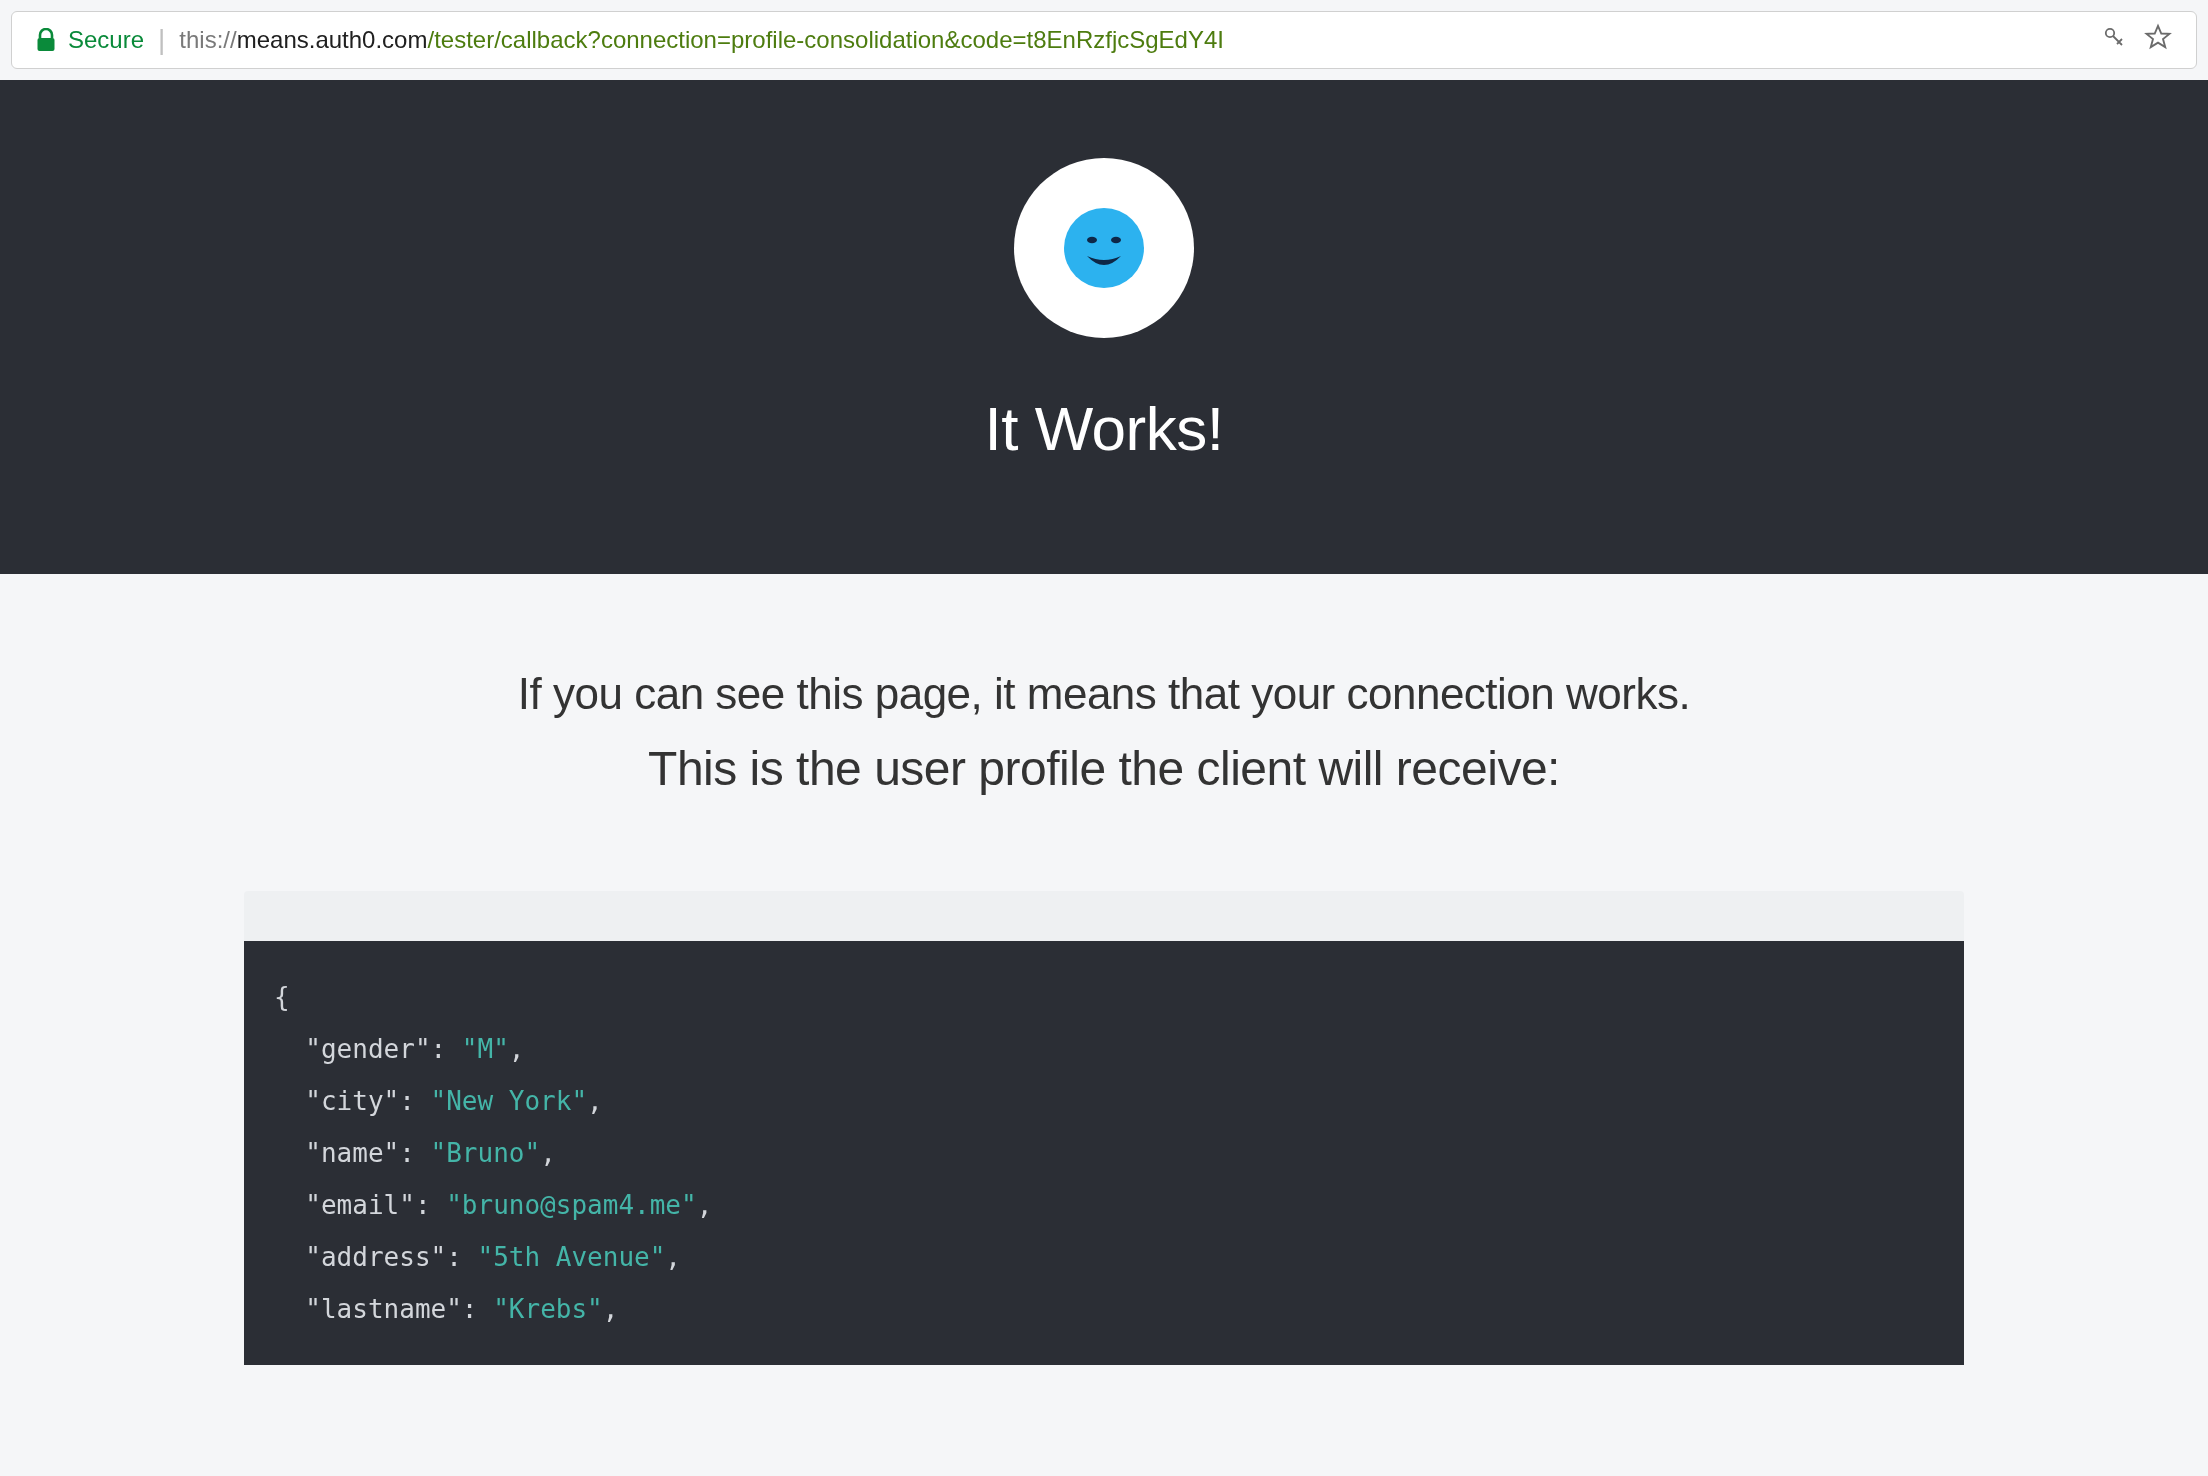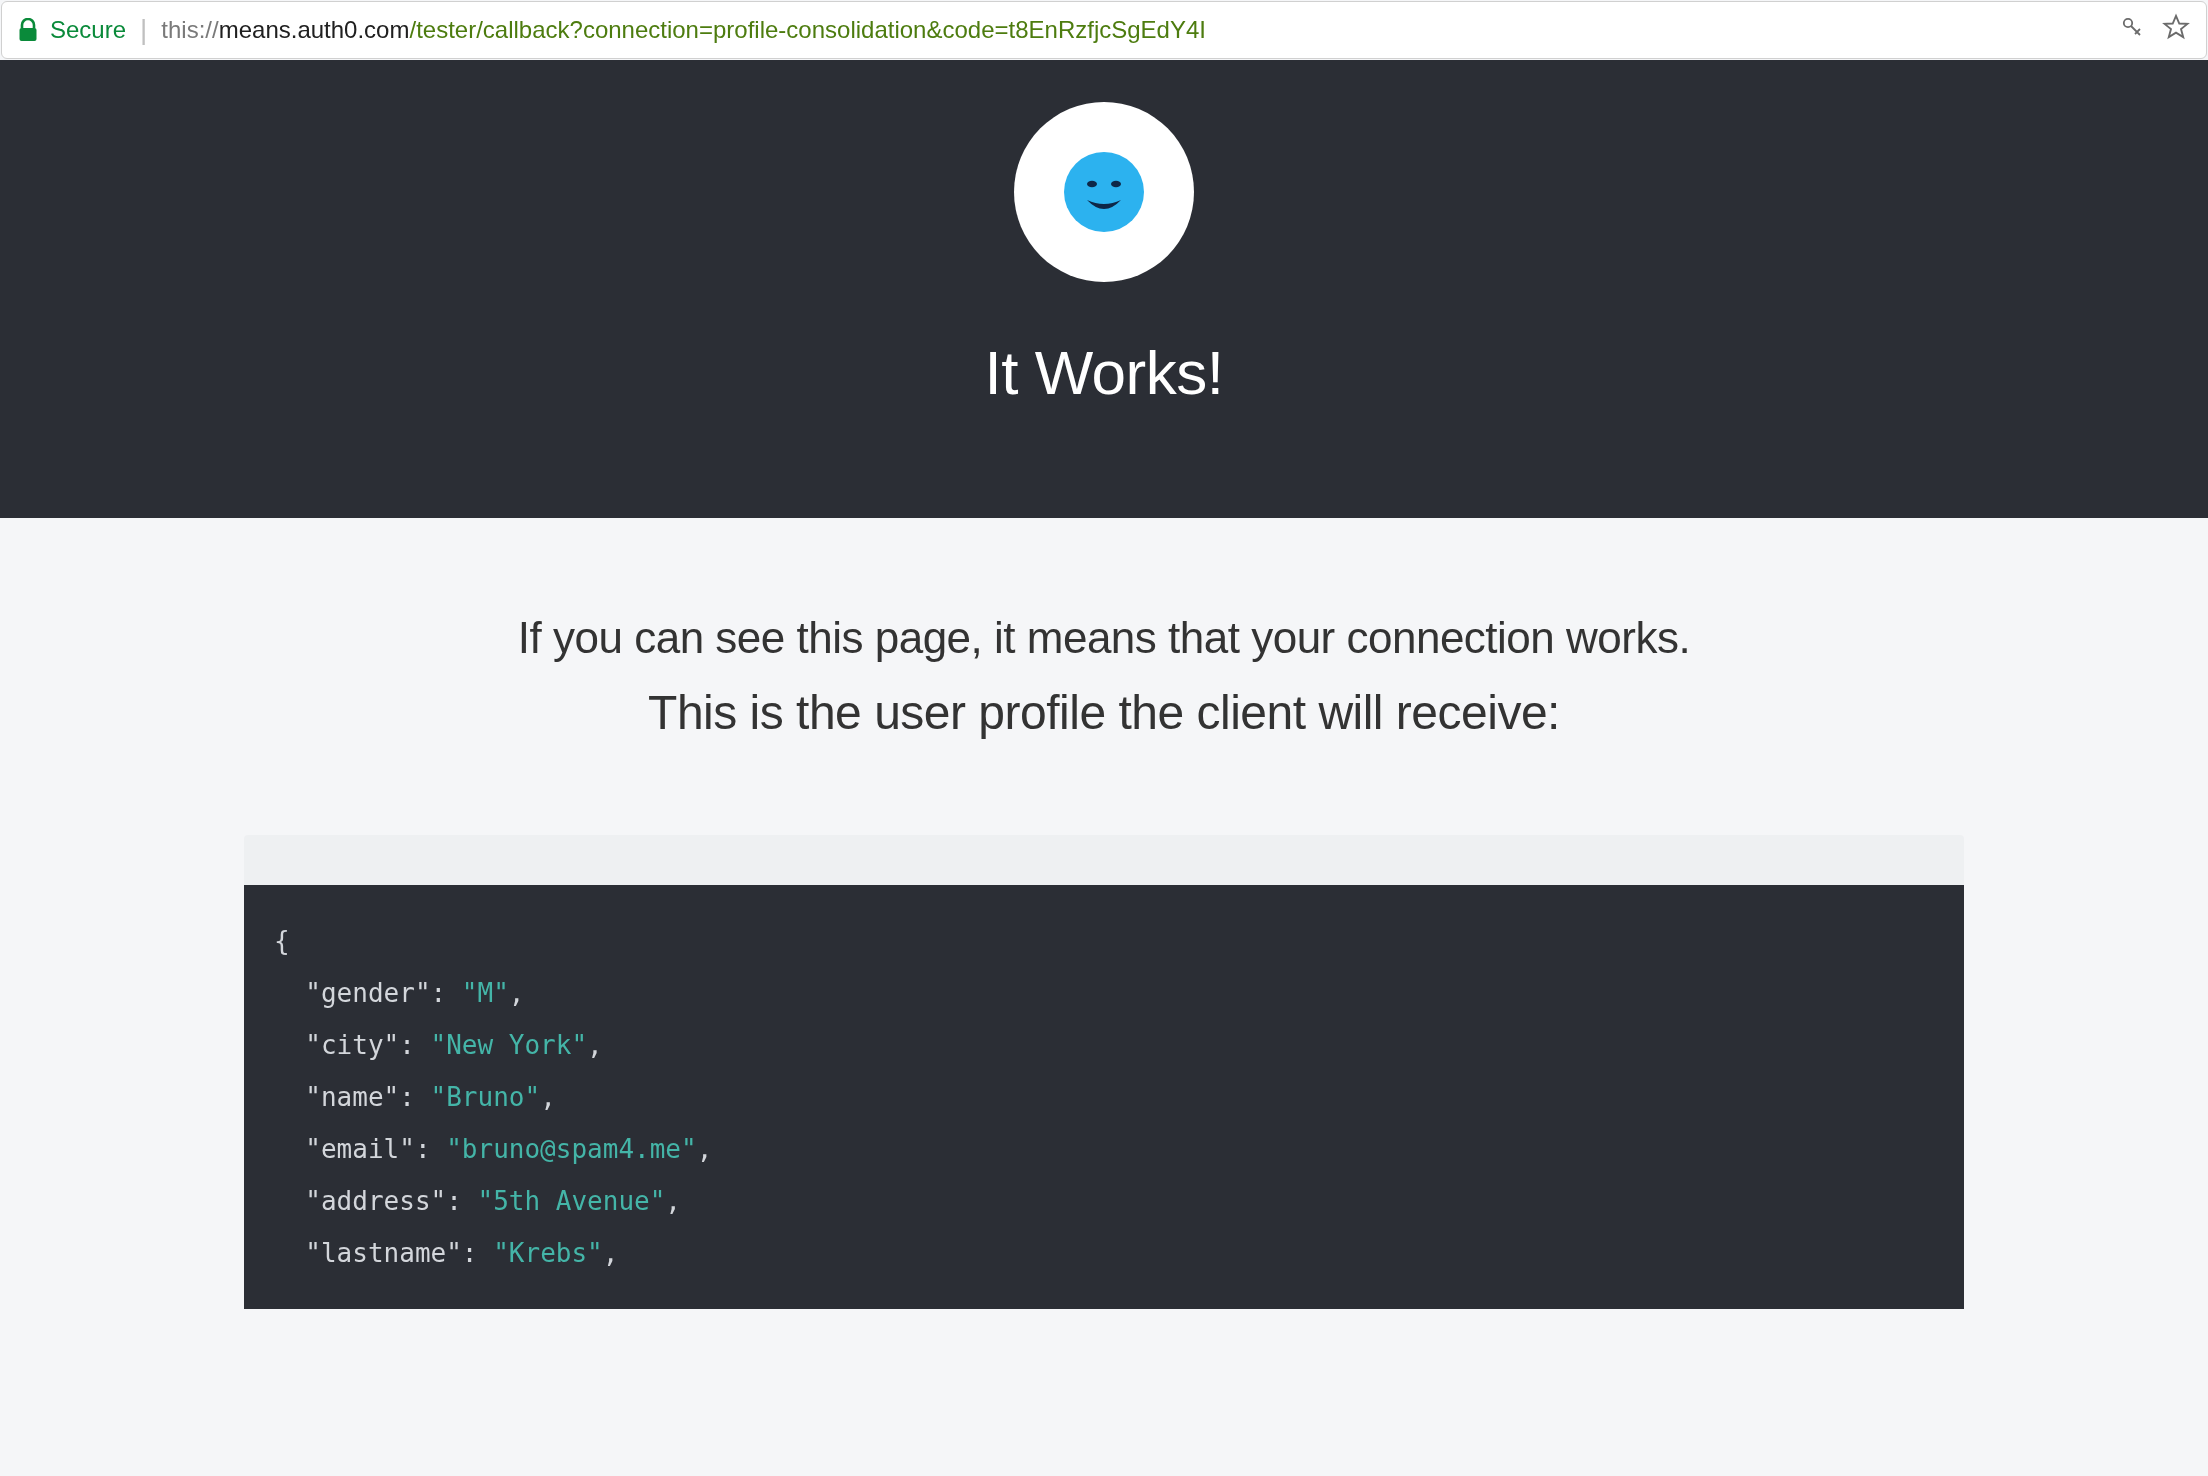--- a/index.html
+++ b/index.html
@@ -11,25 +11,25 @@
       font-family: -apple-system, BlinkMacSystemFont, "Segoe UI", Helvetica, Arial, sans-serif;
       background: #f5f6f8;
       width: 2208px;
       height: 1476px;
       overflow: hidden;
     }
     .browser-bar {
       background: #ffffff;
       border: 1px solid #d0d0d0;
       border-radius: 6px;
-      margin: 1px;
+      margin: 11px;
       height: 58px;
       display: flex;
       align-items: center;
-      padding: 0 16px;
+      padding: 0 24px;
       font-size: 24px;
     }
     .lock-icon {
       color: #0a8a3a;
       margin-right: 12px;
       display: inline-flex;
       align-items: center;
     }
     .secure-label {
       color: #0a8a3a;
@@ -58,21 +58,21 @@
       color: #4d7c0f;
     }
     .browser-icons {
       display: flex;
       align-items: center;
       gap: 18px;
       color: #6b6b6b;
     }
     .hero {
       background: #2b2e35;
-      padding: 42px 0 110px;
+      padding: 78px 0 110px;
       text-align: center;
     }
     .avatar-circle {
       width: 180px;
       height: 180px;
       background: #fff;
       border-radius: 50%;
       margin: 0 auto 55px;
       display: flex;
       align-items: center;

